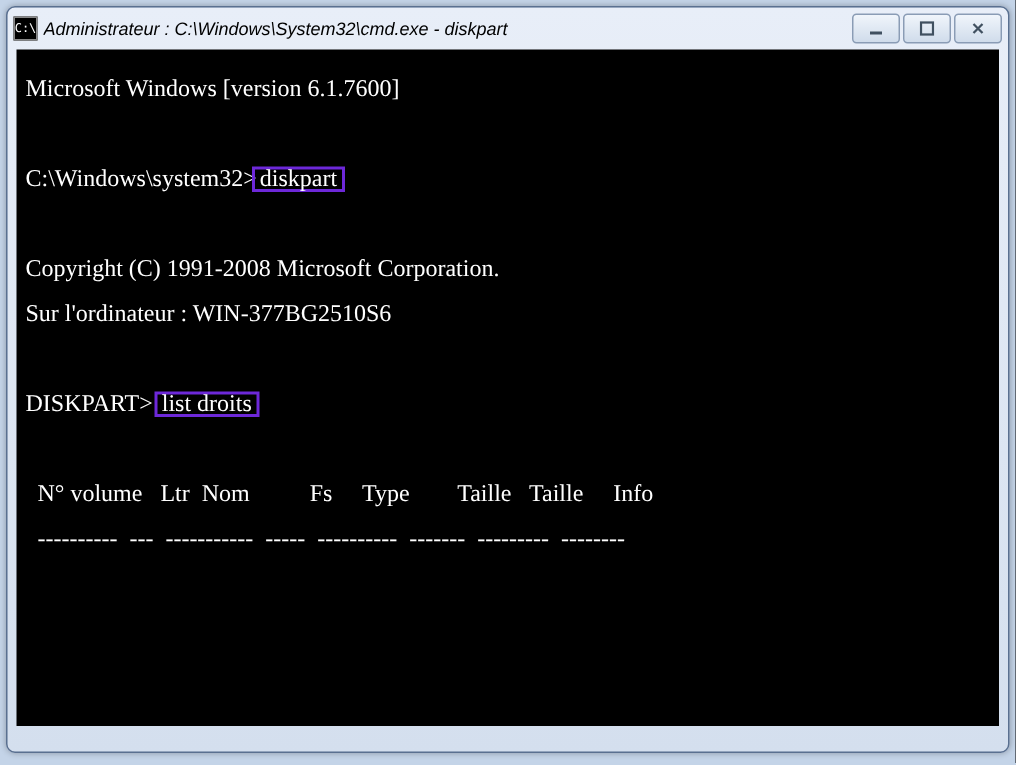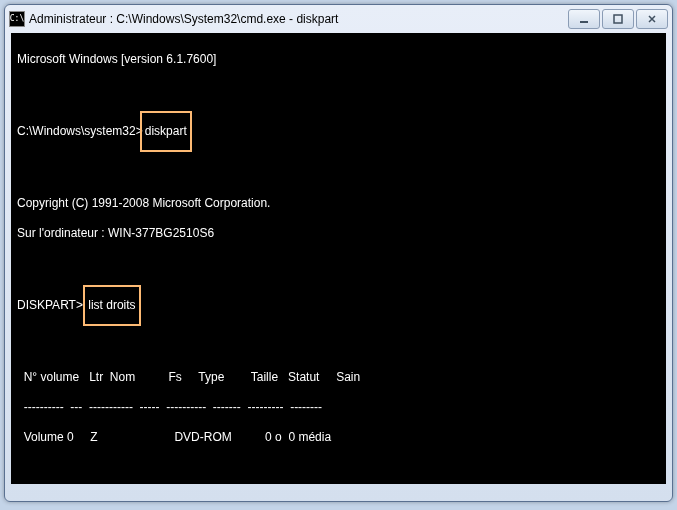--- a/index.html
+++ b/index.html
@@ -44,20 +44,21 @@
     display: flex;
     align-items: center;
     justify-content: center;
     margin-right: 4px;
     box-sizing: border-box;
   }
   .title-text {
     flex: 1;
     white-space: nowrap;
     overflow: hidden;
+    font-style: italic;
   }
   .win-buttons {
     display: flex;
     gap: 0;
   }
   .win-btn {
     width: 30px;
     height: 18px;
     border: 1px solid #8a9cb5;
     background: linear-gradient(#f0f5fb, #d0dceb);
@@ -68,32 +69,32 @@
     justify-content: center;
     font-size: 11px;
     color: #405060;
     cursor: pointer;
   }
   .terminal {
     flex: 1;
     margin: 0 6px 17px 6px;
     background: #000;
     color: #fff;
-    font-family: Liberation Sans, sans-serif;
-    font-size: 12px;
+    font-family: Liberation Serif, serif;
+    font-size: 16px;
     line-height: 15px;
     padding: 4px 6px;
     overflow: hidden;
     box-sizing: border-box;
     white-space: pre;
   }
   .highlight-box {
     display: inline-block;
-    border: 2px solid #fdba74;
-    padding: 12px 3px;
+    border: 2px solid #6d28d9;
+    padding: 0 3px;
     margin: -1px -3px;
     line-height: 13px;
   }
   .row { white-space: pre; }
 </style>
 </head>
 <body>
 
 <div class="window">
   <div class="titlebar">
@@ -121,23 +122,22 @@
   <div class="terminal">
 <div class="row">Microsoft Windows [version 6.1.7600]</div>
 <div class="row"> </div>
 <div class="row"><span>C:\Windows\system32&gt;</span><span class="highlight-box">diskpart</span></div>
 <div class="row"> </div>
 <div class="row">Copyright (C) 1991-2008 Microsoft Corporation.</div>
 <div class="row">Sur l'ordinateur : WIN-377BG2510S6</div>
 <div class="row"> </div>
 <div class="row"><span>DISKPART&gt;</span> <span class="highlight-box">list droits</span></div>
 <div class="row"> </div>
-<div class="row">  N° volume   Ltr  Nom          Fs     Type        Taille   Statut     Sain</div>
+<div class="row">  N° volume   Ltr  Nom          Fs     Type        Taille   Taille     Info</div>
 <div class="row">  ----------  ---  -----------  -----  ----------  -------  ---------  --------</div>
-<div class="row">  Volume 0     Z                       DVD-ROM          0 o  0 média</div>
 
 
 
 
 
 
 
 
 
 

